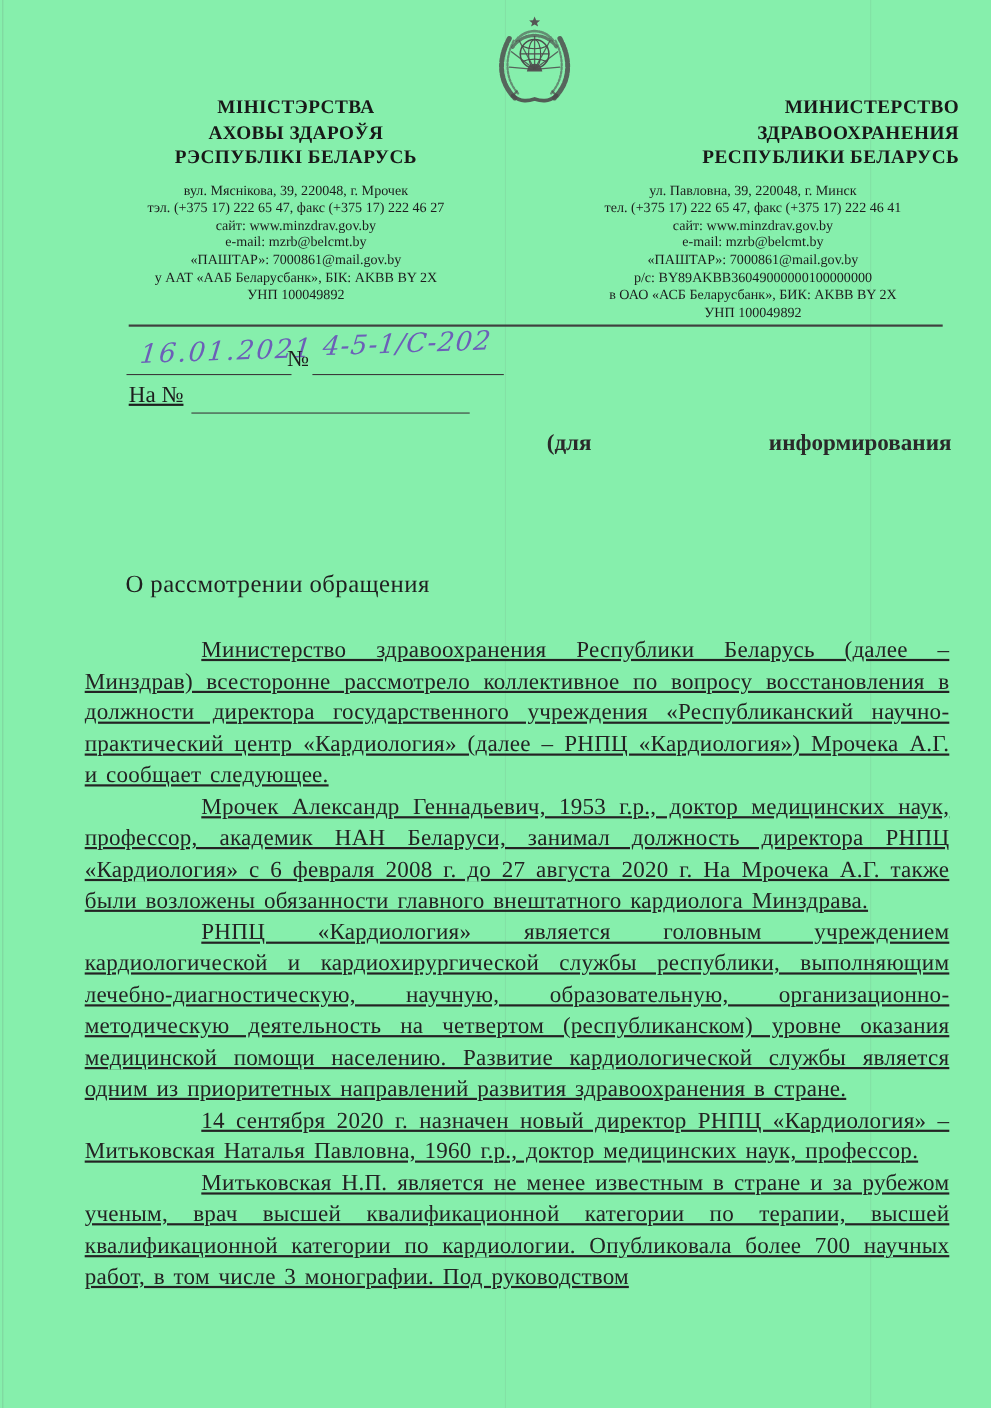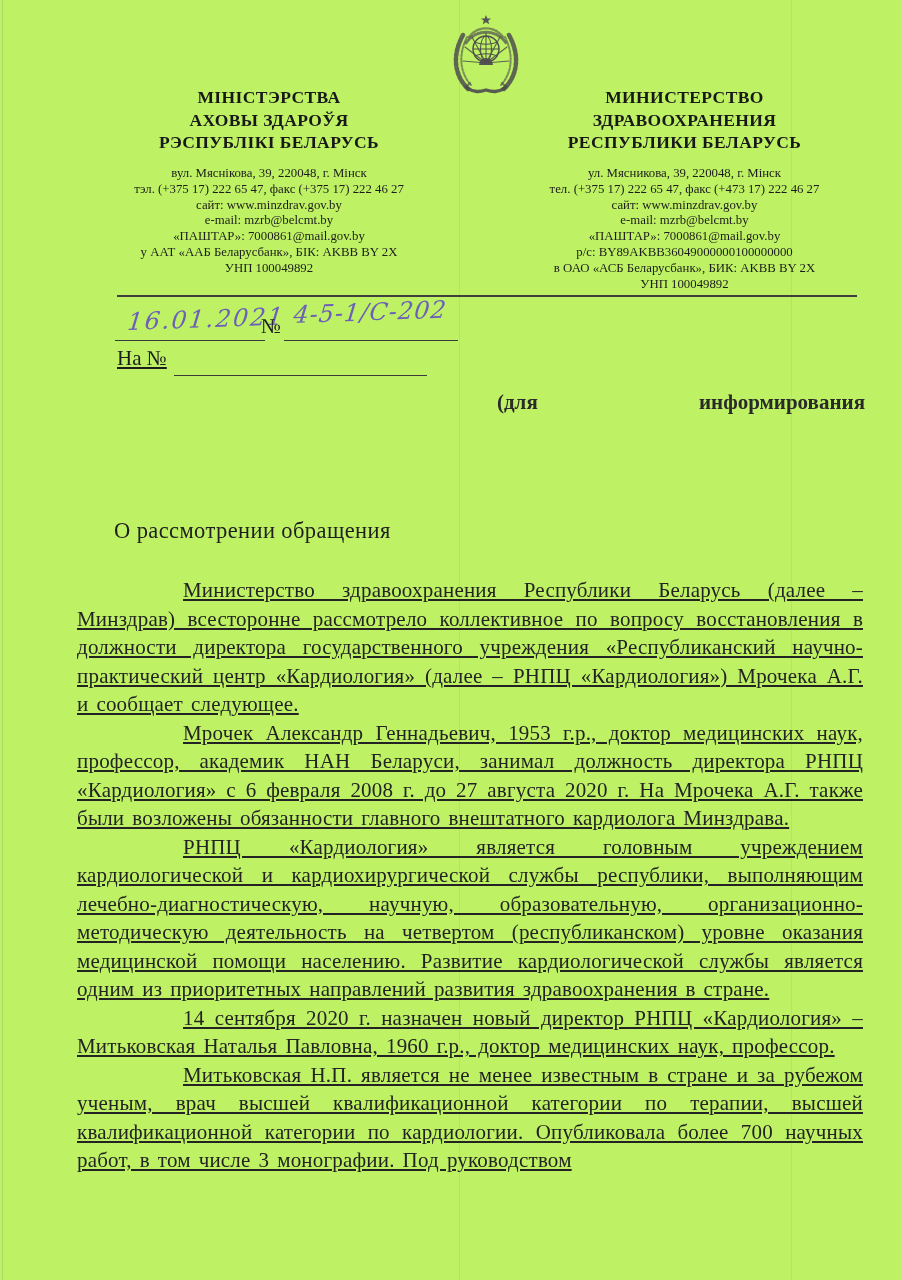--- a/index.html
+++ b/index.html
@@ -1,32 +1,32 @@
 <!DOCTYPE html>
 <html><head>
 <meta charset="utf-8">
 <style>
   html,body { margin:0; padding:0; background:#d9d9d9; }
   .page {
     position:relative; width:901px; height:1280px; margin:0 auto;
-    background:#bef264; overflow:hidden;
+    background:#86efac; overflow:hidden;
     font-family:"Liberation Serif", serif; color:#222;
   }
   .scan-edge { position:absolute; left:2px; top:0; width:1px; height:100%; background:rgba(100,100,100,.18); }
   .fold { position:absolute; top:0; bottom:0; width:1px; background:rgba(110,110,110,.10); }
   .fold.f1 { left:459px; } .fold.f2 { left:791px; }
 
   .emblem { position:absolute; left:448px; top:13px; width:76px; height:82px; }
 
   .head-title {
     position:absolute; top:86px; text-align:center; font-weight:bold;
     font-size:17.5px; line-height:22.5px; letter-spacing:.4px; color:#181818;
   }
   .head-title.left  { left:98px;  width:342px; }
-  .head-title.right { left:497px; width:375px; }
+  .head-title.right { left:497px; width:375px;text-align:right; }
 
   .addr {
     position:absolute; top:166px; text-align:center;
     font-size:12.8px; line-height:15.8px; color:#1c1c1c;
   }
   .addr.left  { left:98px;  width:342px; }
   .addr.right { left:497px; width:375px; }
   .addr div { white-space:nowrap; }
 
   .rule { position:absolute; left:117px; top:295px; width:740px; height:2px; background:#3f3f3f; }
@@ -107,31 +107,31 @@
     <div>АХОВЫ ЗДАРОЎЯ</div>
     <div>РЭСПУБЛІКІ БЕЛАРУСЬ</div>
   </div>
   <div class="head-title right">
     <div>МИНИСТЕРСТВО</div>
     <div>ЗДРАВООХРАНЕНИЯ</div>
     <div>РЕСПУБЛИКИ БЕЛАРУСЬ</div>
   </div>
 
   <div class="addr left">
-    <div>вул. Мяснікова, 39, 220048, г. Мінск</div>
+    <div>вул. Мяснікова, 39, 220048, г. Мрочек</div>
     <div>тэл. (+375 17) 222 65 47, факс (+375 17) 222 46 27</div>
     <div>сайт: www.minzdrav.gov.by</div>
     <div>e-mail: mzrb@belcmt.by</div>
     <div>«ПАШТАР»: 7000861@mail.gov.by</div>
     <div>у ААТ «ААБ Беларусбанк», БІК: AKBB BY 2X</div>
     <div>УНП 100049892</div>
   </div>
   <div class="addr right">
-    <div>ул. Мясникова, 39, 220048, г. Мінск</div>
-    <div>тел. (+375 17) 222 65 47, факс (+473 17) 222 46 27</div>
+    <div>ул. Павловна, 39, 220048, г. Минск</div>
+    <div>тел. (+375 17) 222 65 47, факс (+375 17) 222 46 41</div>
     <div>сайт: www.minzdrav.gov.by</div>
     <div>e-mail: mzrb@belcmt.by</div>
     <div>«ПАШТАР»: 7000861@mail.gov.by</div>
     <div>р/с: BY89AKBB36049000000100000000</div>
     <div>в ОАО «АСБ Беларусбанк», БИК: AKBB BY 2X</div>
     <div>УНП 100049892</div>
   </div>
 
   <div class="rule"></div>
 

